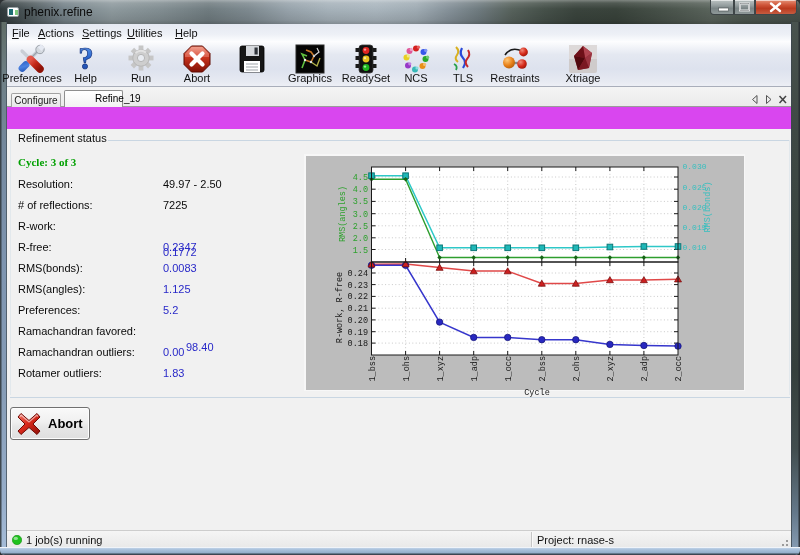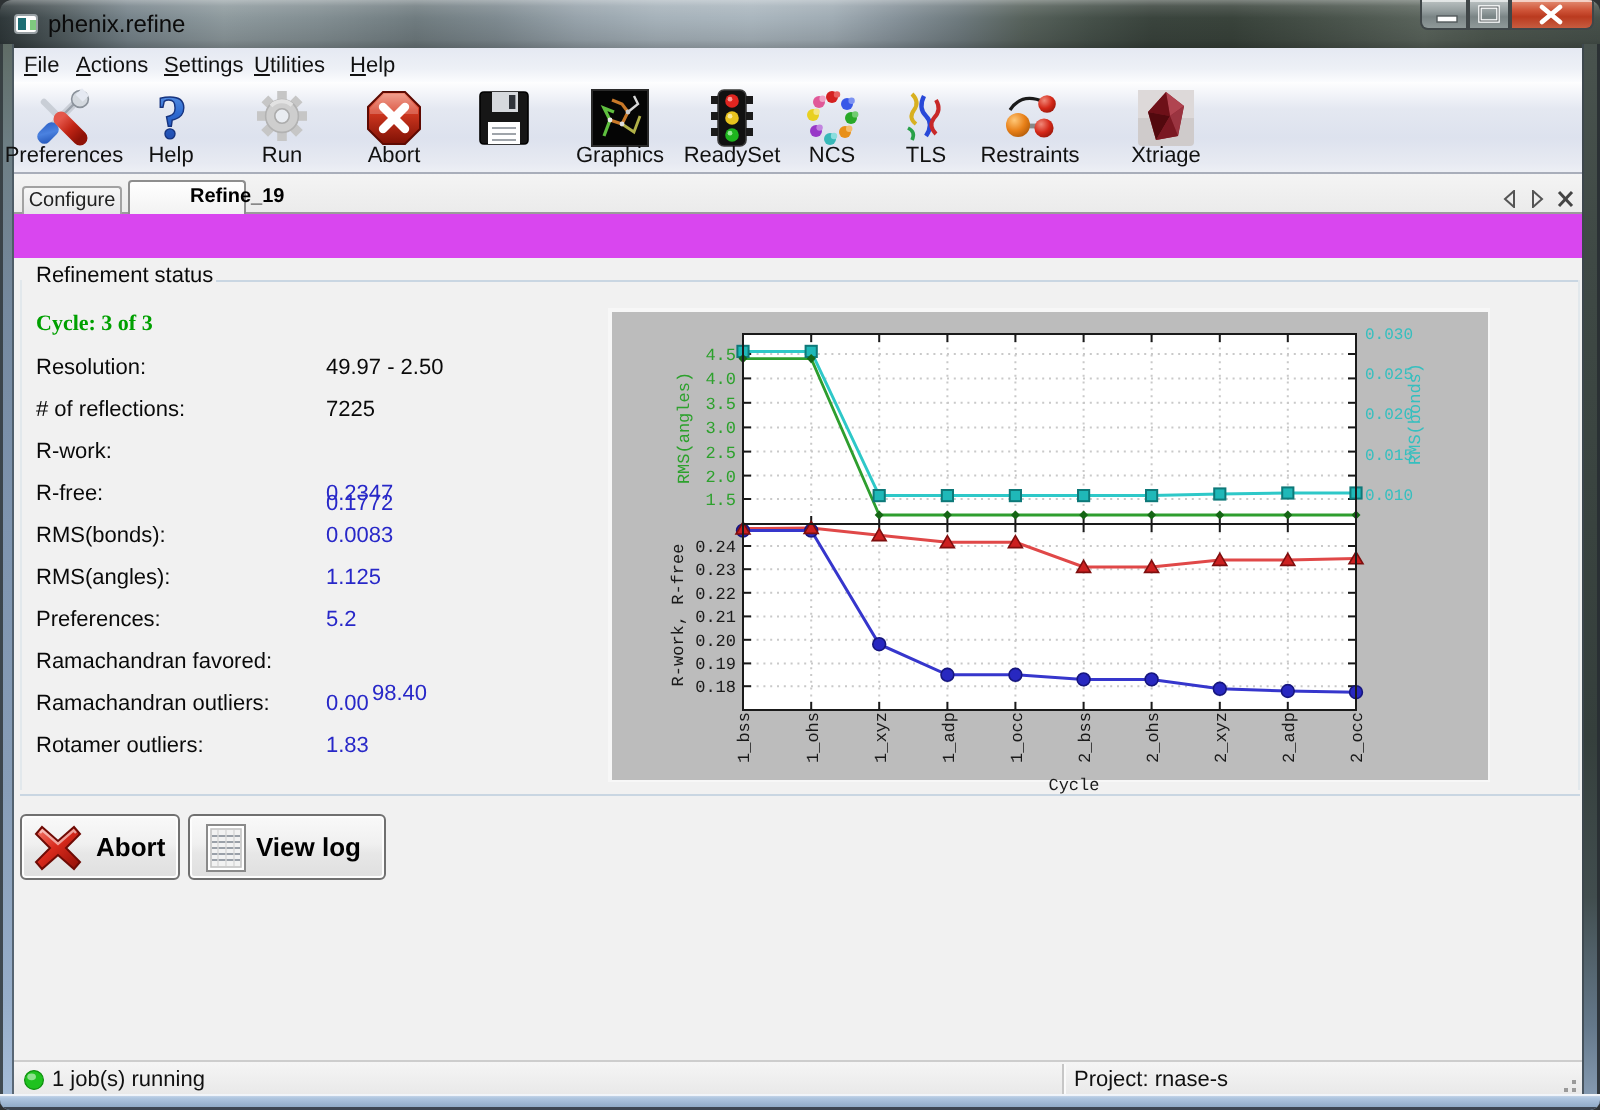--- a/index.html
+++ b/index.html
@@ -49,21 +49,21 @@
 .tbicon { position:absolute; top:3px; width:34px; height:30px; }
 .tblabel { position:absolute; top:31px; font-size:11px; color:#111; text-align:center; width:80px; }
 
 #tabrow1 { position:absolute; left:0; top:63px; width:784px; height:20px;
   background:linear-gradient(180deg,#F4F4F4 0%,#EBEBEB 100%); border-bottom:1px solid #9B9B9B; }
 #tabrow2 { position:absolute; left:0; top:84px; width:784px; height:20px;
   background:linear-gradient(180deg,#F6F6F6 0%,#ECECEC 100%); border-bottom:1px solid #A0A0A0; }
 .tab { position:absolute; font-size:10px; color:#222; text-align:center;
   border:1px solid #A2A2A2; border-bottom:none; border-radius:2px 2px 0 0;
   background:linear-gradient(180deg,#F7F7F7 0%,#E6E6E8 100%); }
-.tab.sel { background:linear-gradient(180deg,#FFFFFF 0%,#F2F2F2 100%); font-weight:bold; border-color:#8E8E8E; color:#000;padding-left:30px; }
+.tab.sel { background:linear-gradient(180deg,#FFFFFF 0%,#F2F2F2 100%); font-weight:normal; border-color:#8E8E8E; color:#000;padding-left:30px; }
 .tabnav { position:absolute; color:#444; }
 
 #panel { position:absolute; left:0; top:105px; width:784px; height:401px; background:#F1F1F1; }
 .stat-label { position:absolute; left:11px; font-size:11px; color:#0A0A0A; }
 .stat-value { position:absolute; left:156px; font-size:11px; }
 .sv-blue { color:#2828C8; }
 .sv-black { color:#0A0A0A; }
 
 .pbtn { position:absolute; top:278px; height:33px; border:1px solid #707070; border-radius:3px;
   background:linear-gradient(180deg,#F9F9F9 0%,#F0F0F0 45%,#E7E7E7 60%,#DFDFDF 100%);
@@ -511,39 +511,20 @@
             <stop offset="0" stop-color="#F47B6E"></stop>
                   <stop offset="0.45" stop-color="#D92A1C"></stop>
                   <stop offset="1" stop-color="#8E0E06"></stop>
                 </linearGradient>
               </defs>
           <path d="M3 6 L6 2.5 L14 9.5 L22 2.5 L25 6 L18 13 L25 20 L22 23.5 L14 16.5 L6 23.5 L3 20 L10 13 Z" fill="url(#redx)" stroke="#6E0B05" stroke-width="1"></path>
           <path d="M5 5.5 L6.2 4.2 L14 11 L21.8 4.2 L23 5.5" fill="none" stroke="rgba(255,255,255,0.55)" stroke-width="1.2"></path>
         </svg>
         <div class="txt" style="left:37px;">Abort</div>
       </div>
-      <div class="pbtn" style="left:87px; width:99px;">
-        <svg style="position:absolute; left:7px; top:3px;" width="22" height="26" viewBox="0 0 22 26">
-          <rect x="1.5" y="1.5" width="19" height="23" fill="#FFF" stroke="#8A8A8A" stroke-width="1"></rect>
-          <rect x="3.5" y="3.5" width="15" height="19" fill="#F2F2F2" stroke="#C2C2C2" stroke-width="0.8"></rect>
-          <g stroke="#9AA0A8" stroke-width="1">
-                <path d="M4 7 H18"></path>
-                <path d="M4 10 H18"></path>
-                <path d="M4 13 H18"></path>
-                <path d="M4 16 H18"></path>
-                <path d="M4 19 H18"></path>
-              </g>
-          <g stroke="#D8D8D8" stroke-width="0.7">
-                <path d="M7 4 V22"></path>
-                <path d="M11 4 V22"></path>
-                <path d="M15 4 V22"></path>
-              </g>
-        </svg>
-        <div class="txt" style="left:33px;">View log</div>
-      </div>
     </div>
     <div id="statusbar">
       <svg style="position:absolute; left:5px; top:3.5px;" width="10" height="10" viewBox="0 0 10 10">
         <circle cx="5" cy="5" r="4.7" fill="#1FC21F" stroke="#0E8E0E" stroke-width="0.6"></circle>
         <ellipse cx="3.8" cy="3.4" rx="2.2" ry="1.7" fill="rgba(255,255,255,0.5)"></ellipse>
       </svg>
       <div class="t" style="left:19px;">1 job(s) running</div>
       <div style="position:absolute; left:524px; top:1px; width:1px; height:15px; background:#C6C6C6; box-shadow:1px 0 0 #FAFAFA;"></div>
       <div class="t" style="left:530px;">Project: rnase-s</div>
       <svg style="position:absolute; left:772px; top:6px;" width="10" height="10" viewBox="0 0 10 10">

